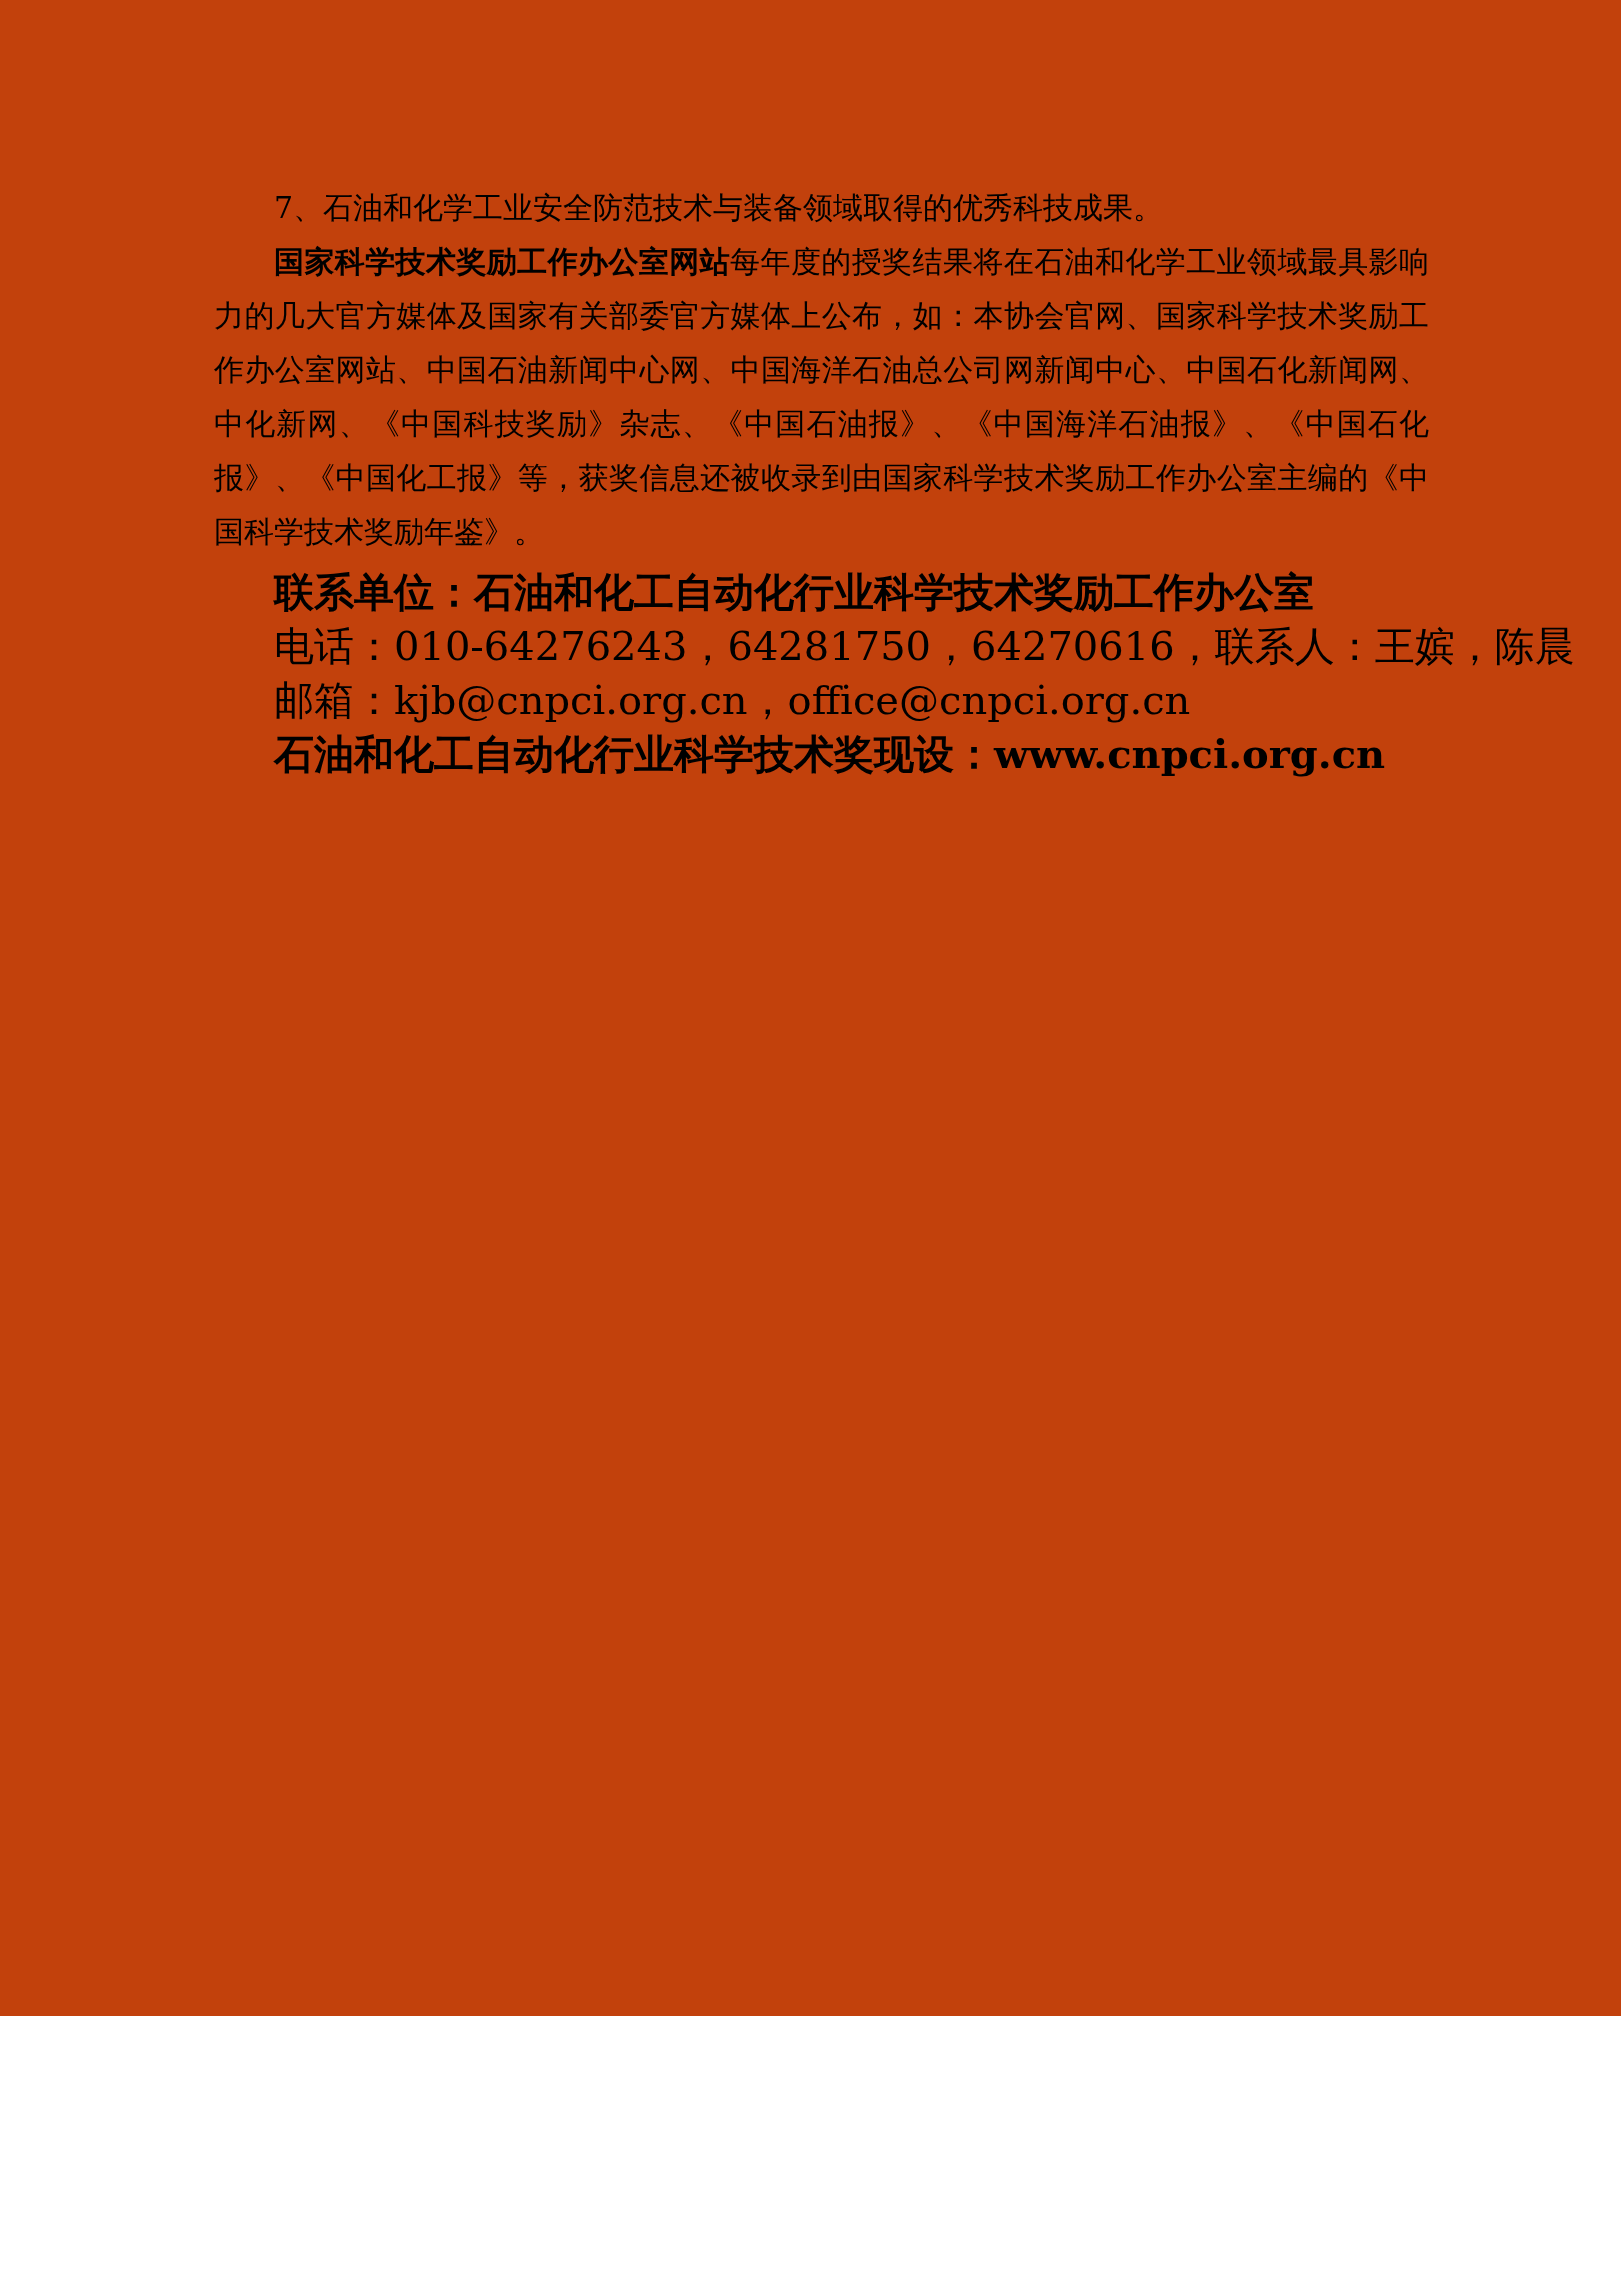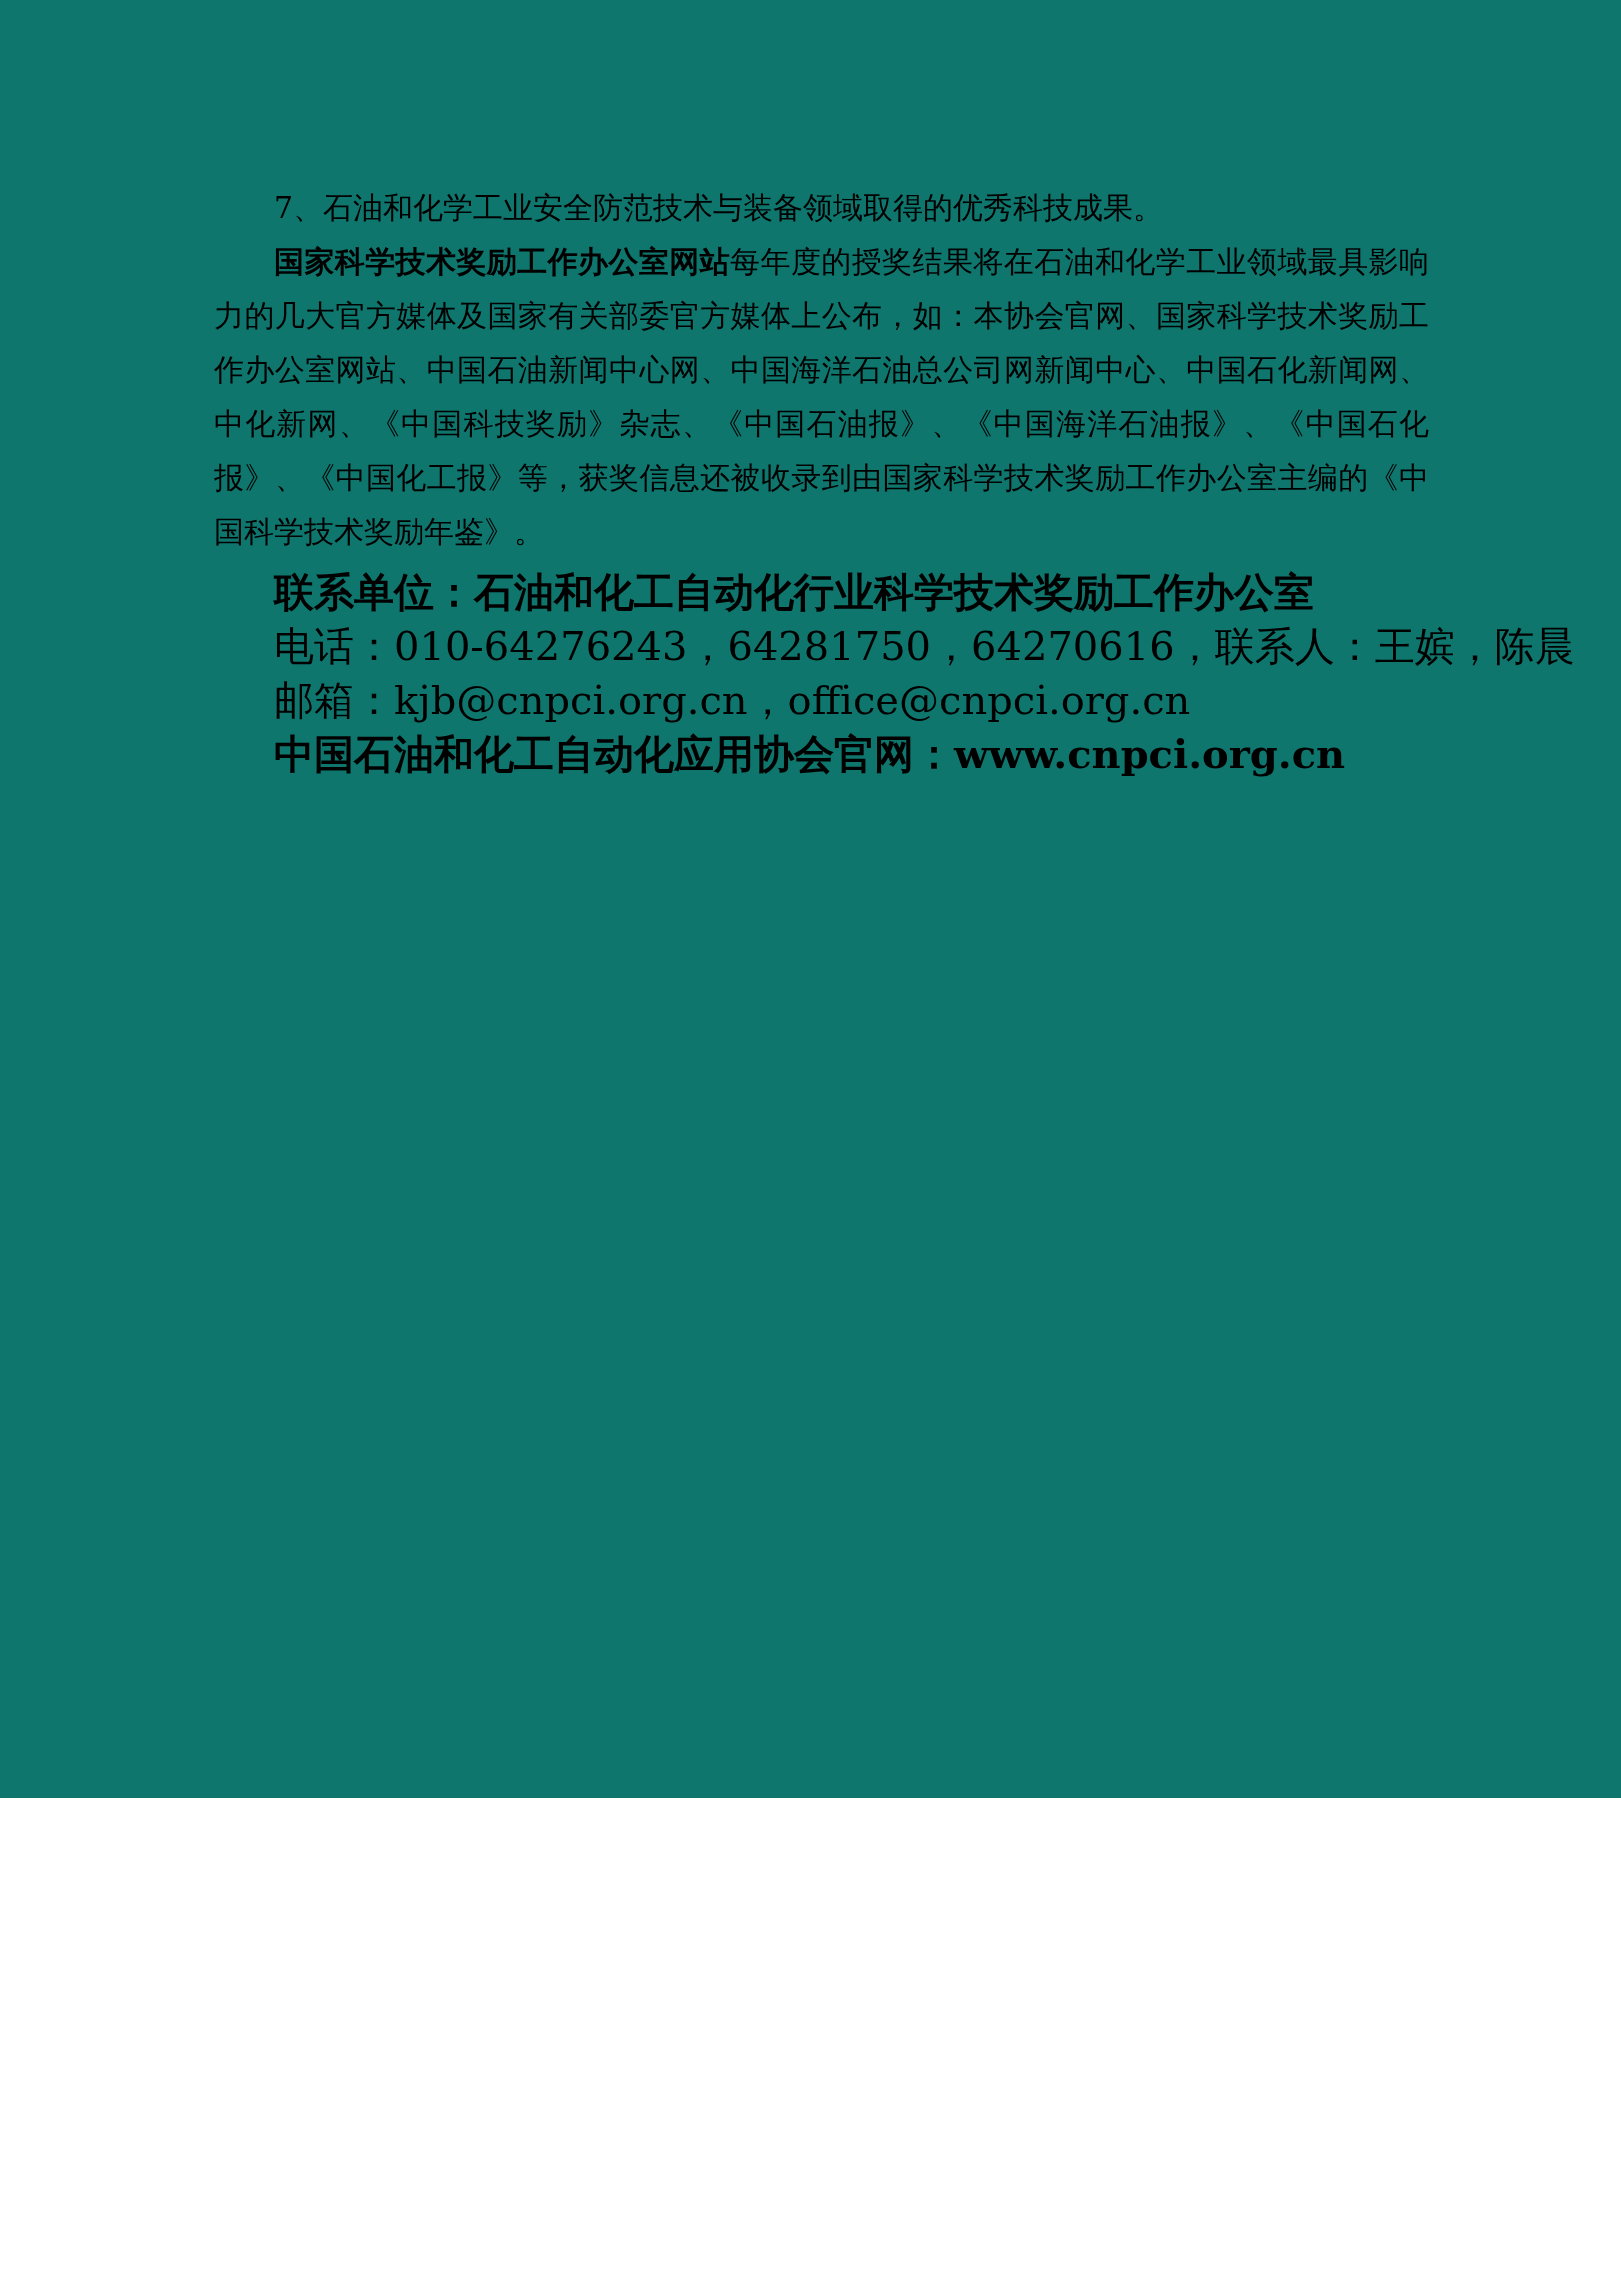--- a/index.html
+++ b/index.html
@@ -7,22 +7,22 @@
     padding: 0;
     background: #ffffff;
   }
   body {
     font-family: "DejaVu Serif", "Liberation Serif", serif;
     color: #000000;
   }
   .page {
     position: relative;
     width: 1621px;
-    height: 1798px;
-    background: #0f766e;
+    height: 2016px;
+    background: #c2410c;
     overflow: hidden;
     box-sizing: border-box;
   }
   .content {
     position: absolute;
     left: 214px;
     top: 181px;
     width: 1215px;
   }
   .para {
@@ -79,21 +79,21 @@
     <p class="para indent"><span class="bold-run">国家科学技术奖励工作办公室网站</span><span>每年度的授奖结果将在石油和化学工业领域最具影响力的几大官方媒体及国家有关部委官方媒体上公布，如：本协会官网、国家科学技术奖励工作办公室网站、中国石油新闻中心网、中国海洋石油总公司网新闻中心、中国石化新闻网、中化新网、《中国科技奖励》杂志、《中国石油报》、《中国海洋石油报》、《中国石化报》、《中国化工报》等，获奖信息还被收录到由国家科学技术奖励工作办公室主编的《中国科学技术奖励年鉴》。</span></p>
 
     <div class="contact-block">
 
       <p class="contact-line bold"><span>联系单位：</span><span>石油和化工自动化行业科学技术奖励工作办公室</span></p>
 
       <p class="contact-line"><span>电话：</span><span class="ascii">010-64276243，64281750，64270616，</span><span>联系人：</span><span>王嫔，陈晨</span></p>
 
       <p class="contact-line"><span>邮箱：</span><span class="ascii">kjb@cnpci.org.cn，office@cnpci.org.cn</span></p>
 
-      <p class="contact-line bold"><span>中国石油和化工自动化应用协会官网：</span><span class="ascii">www.cnpci.org.cn</span></p>
+      <p class="contact-line bold"><span>石油和化工自动化行业科学技术奖现设：</span><span class="ascii">www.cnpci.org.cn</span></p>
 
     </div>
 
   </div>
 
   <div class="page-number">4</div>
 
 </div>
 
 

